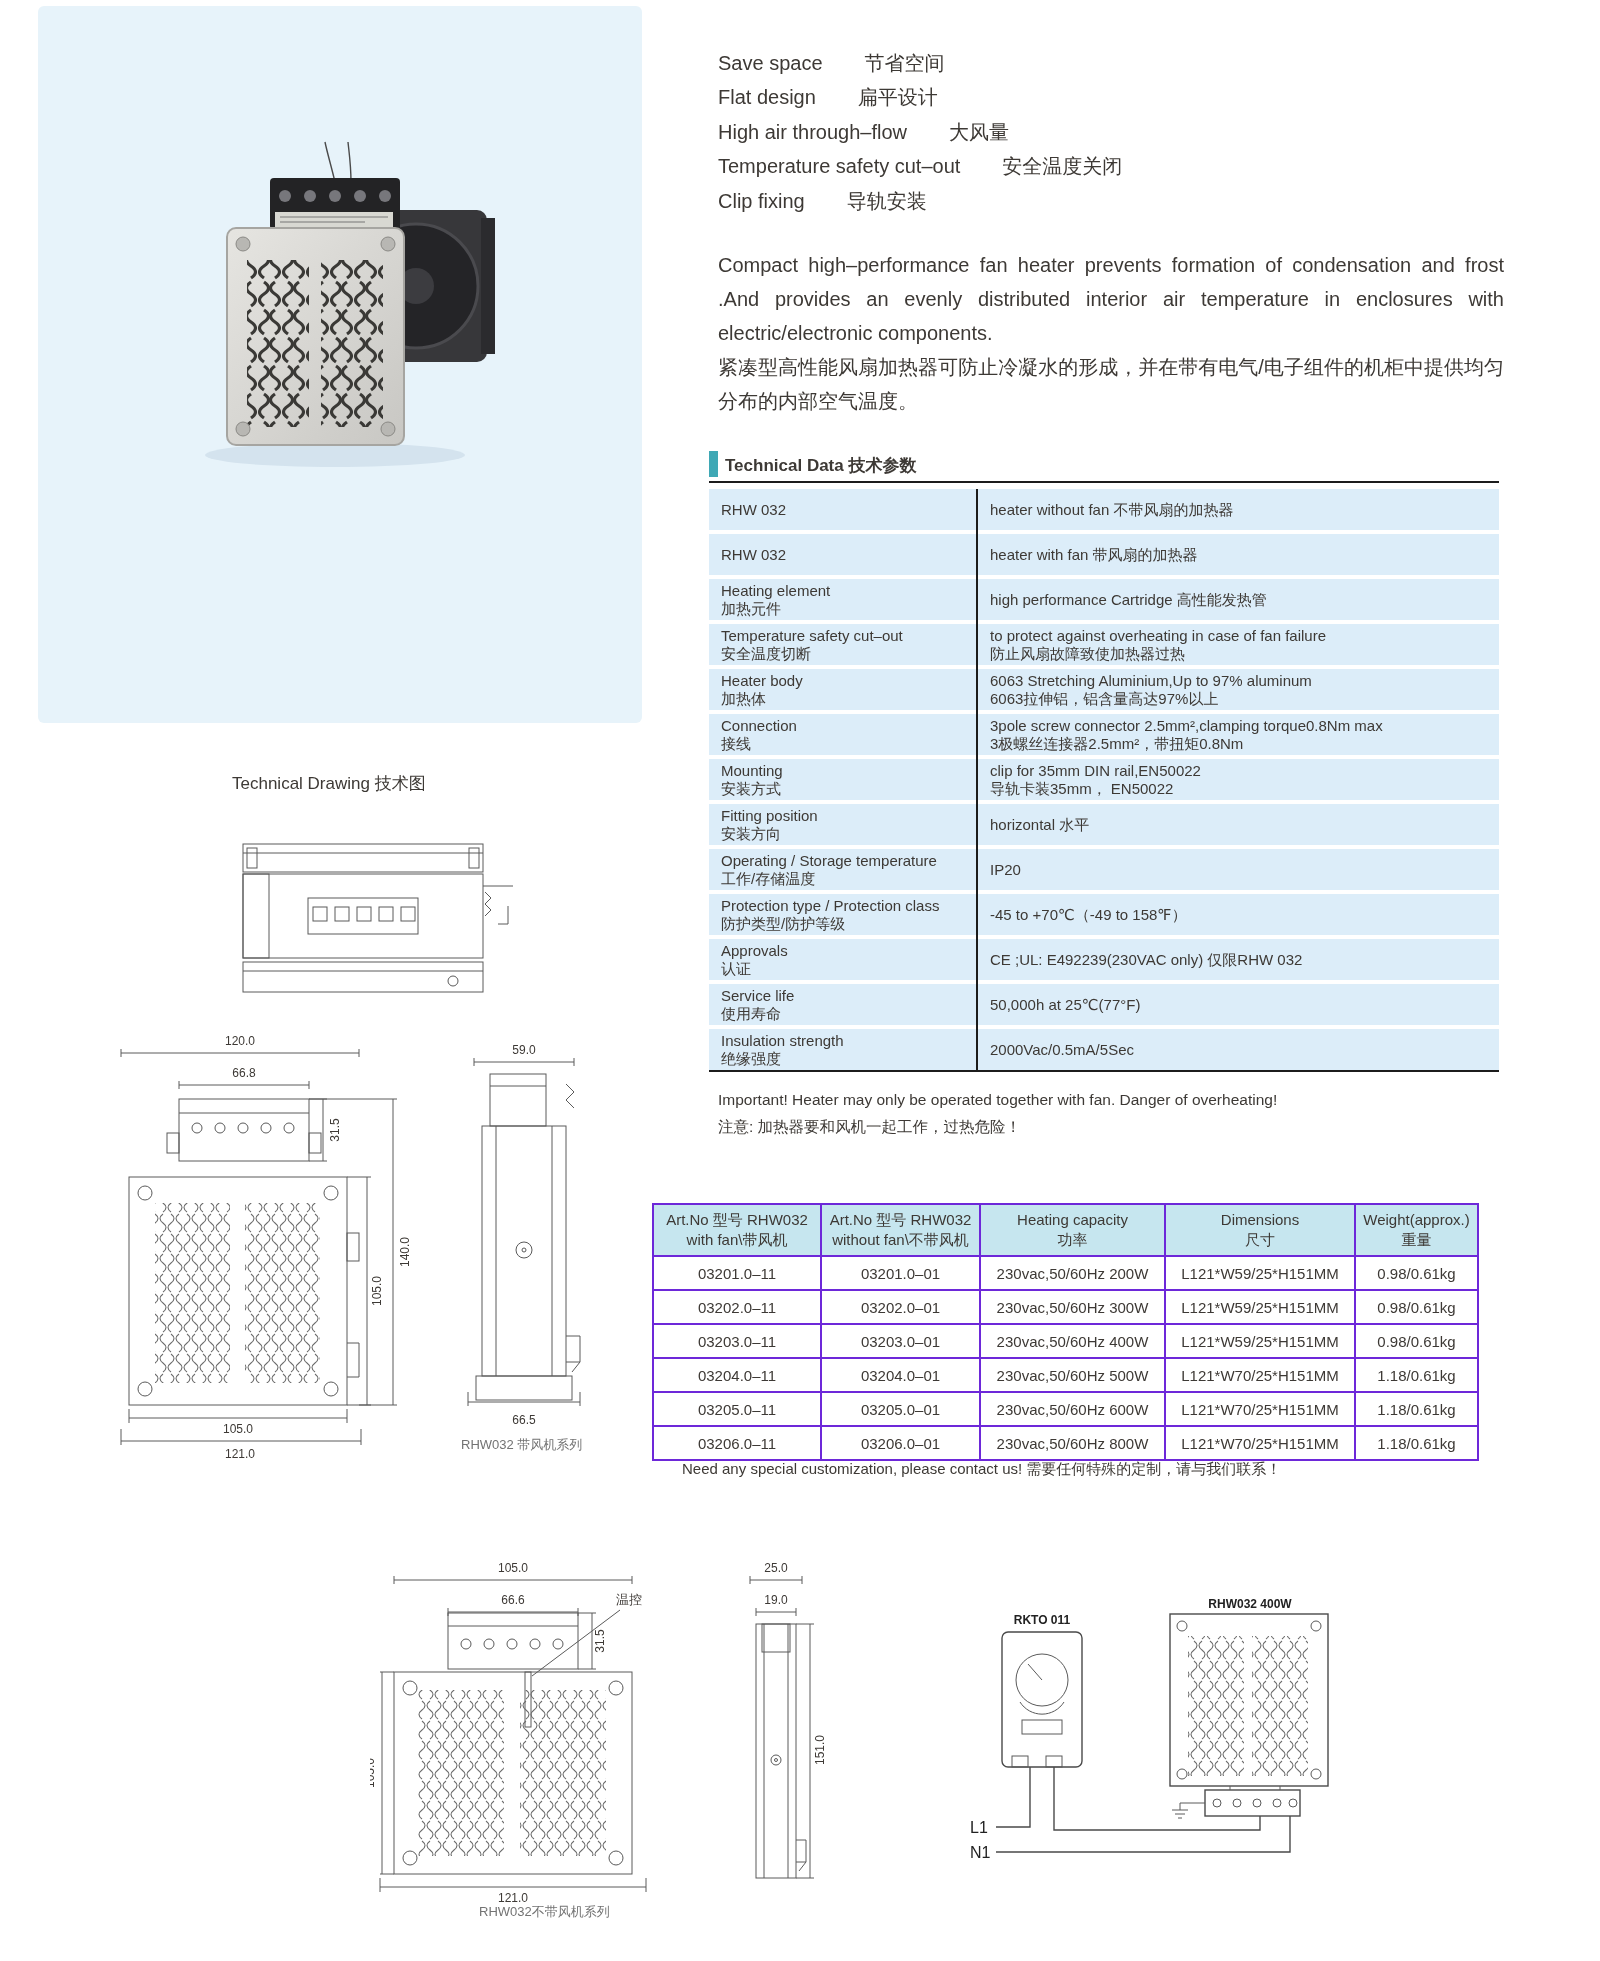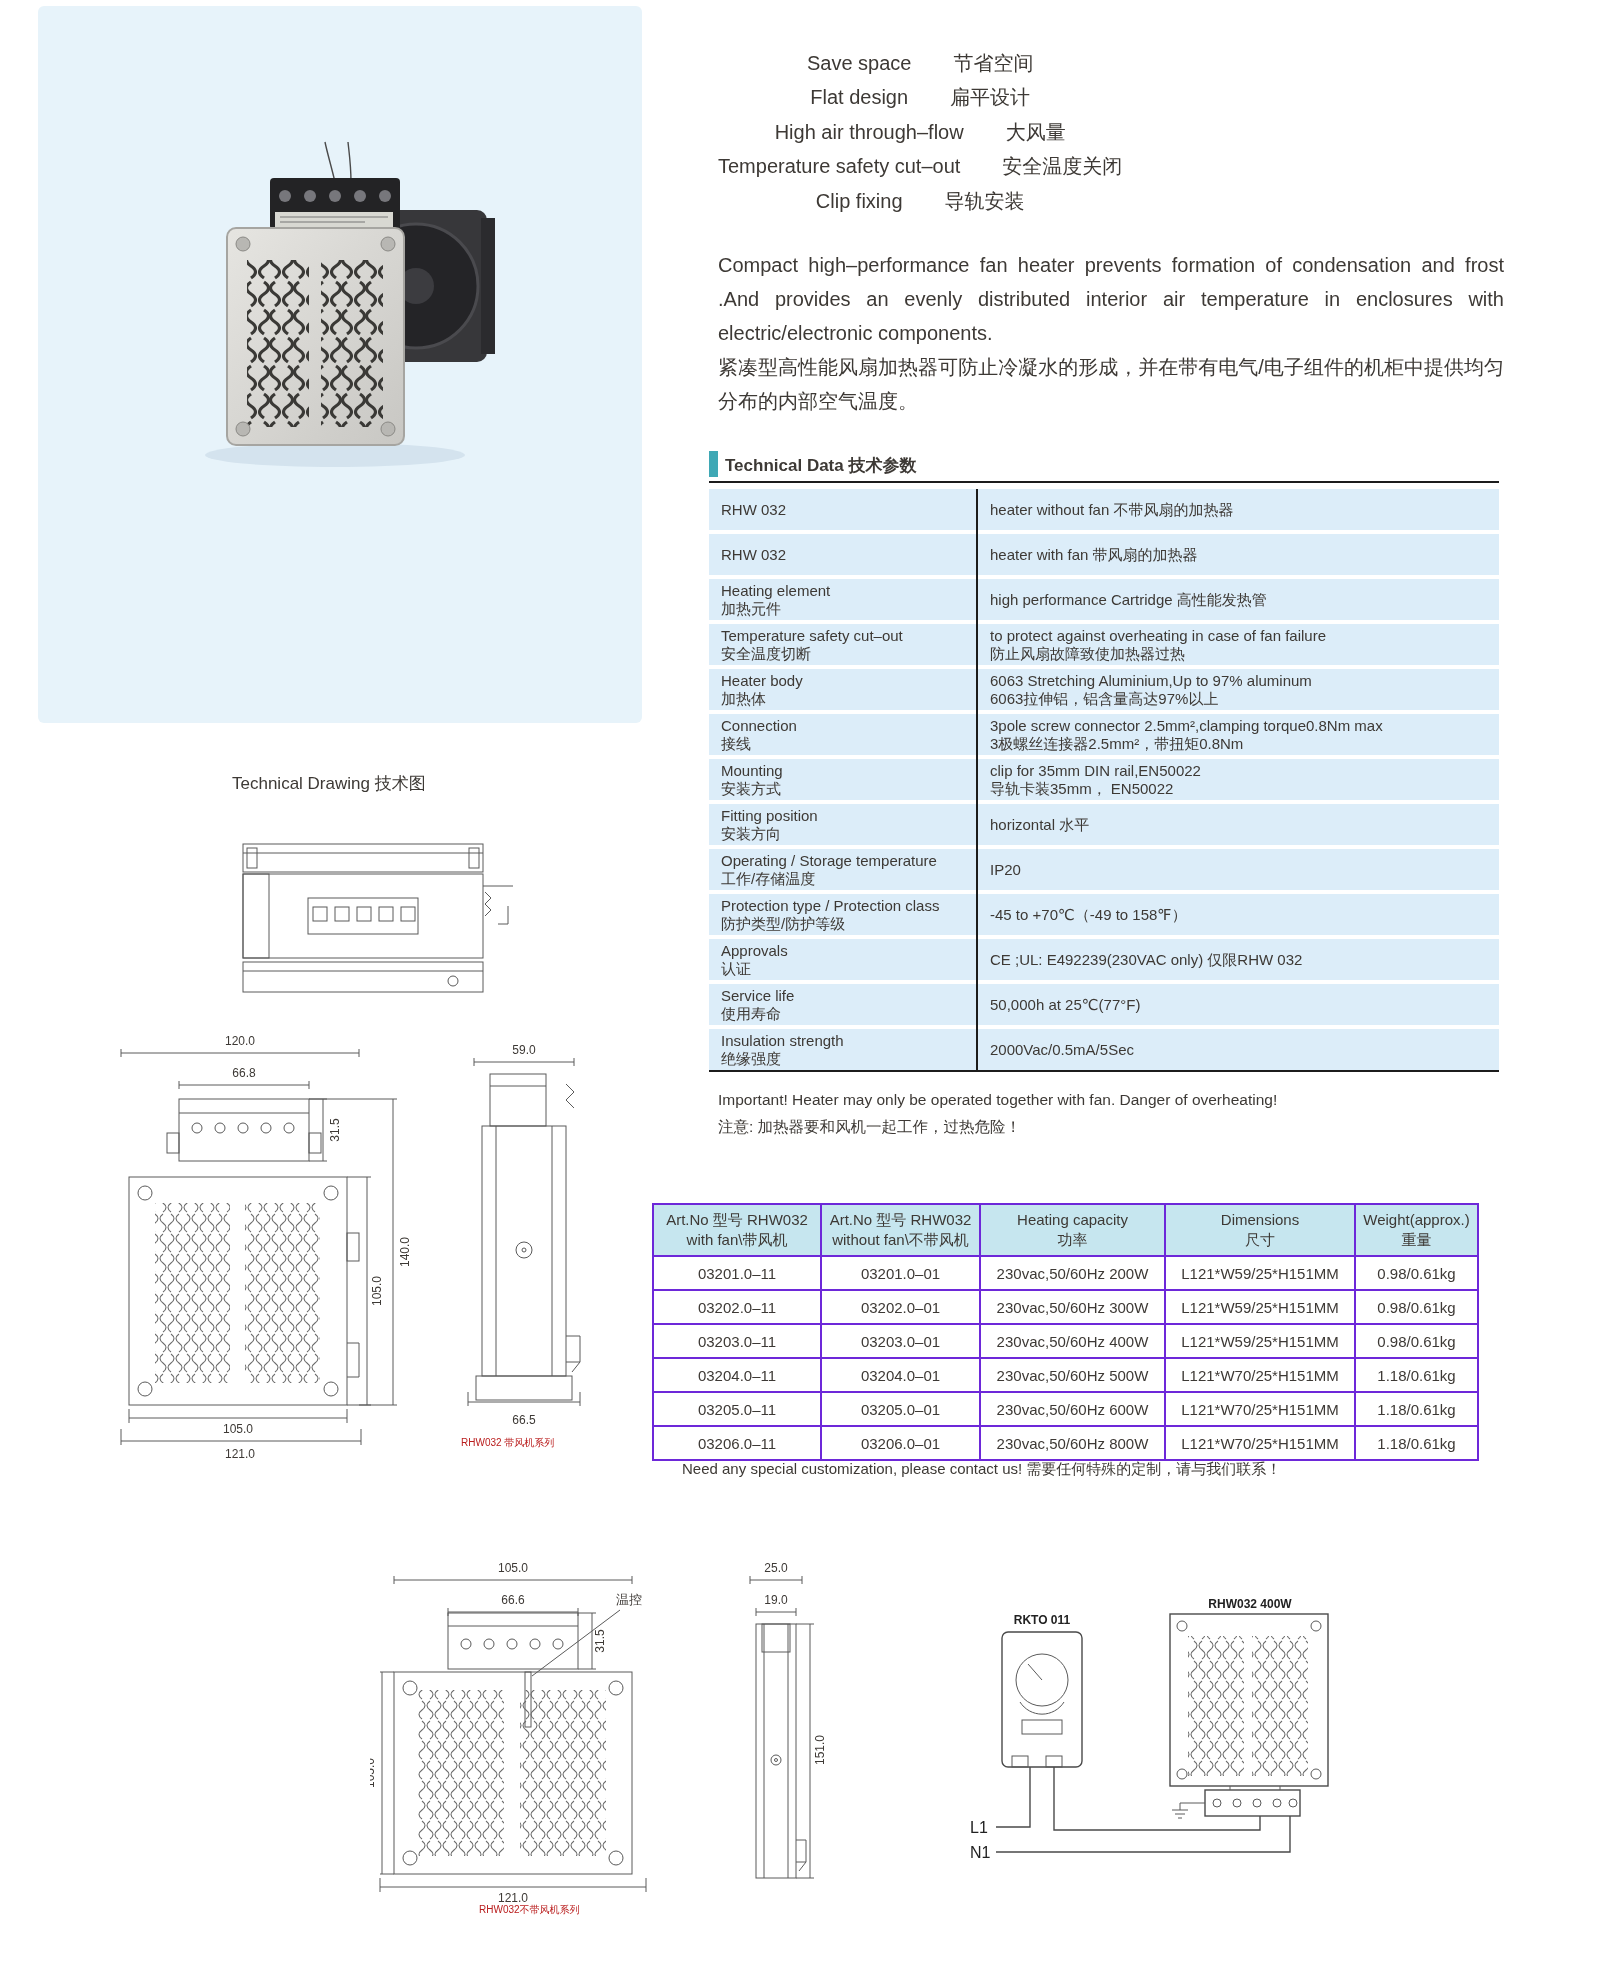--- a/index.html
+++ b/index.html
@@ -3,21 +3,21 @@
 <meta charset="utf-8">
 <style>
   html,body{margin:0;padding:0;background:#fff;}
   body{font-family:"Liberation Sans","DejaVu Sans",sans-serif;color:#3d3935;}
   .page{position:relative;width:1600px;height:1961px;background:#fff;overflow:hidden;}
   .abs{position:absolute;}
   
   .photo-panel{left:38px;top:6px;width:604px;height:717px;background:#e7f3fa;border-radius:6px;}
   
   .features{left:718px;top:46px;font-size:20px;}
-  .feature-row{height:34.5px;display:flex;align-items:center;justify-content:center;}
+  .feature-row{height:34.5px;display:flex;align-items:center;}
   .feature-row .cn{margin-left:42px;}
   
   .intro{left:718px;top:248px;width:786px;font-size:20px;line-height:34px;text-align:justify;}
   .intro p{margin:0;}
   
   .td-header{left:709px;top:451px;display:flex;align-items:flex-end;}
   .td-bar{width:9px;height:26px;background:#3fa8b5;margin-right:7px;}
   .td-title{font-size:17px;font-weight:bold;}
   .td-underline{left:709px;top:481px;width:790px;height:2px;background:#1c1c1c;}
   .td-rows{left:709px;top:489px;width:790px;}
@@ -29,21 +29,21 @@
   .important{left:718px;top:1086px;font-size:15.5px;line-height:27px;}
   
   .parts{left:652px;top:1203px;}
   table.parts-tbl{border-collapse:collapse;table-layout:fixed;}
   table.parts-tbl th,table.parts-tbl td{border:2px solid #6d28d9;font-weight:normal;text-align:center;font-size:15px;padding:0;}
   table.parts-tbl th{background:#c6e6ef;height:50px;line-height:20px;}
   table.parts-tbl td{height:32px;background:#fff;}
   .c1{width:168px;} .c2{width:159px;} .c3{width:185px;} .c4{width:190px;} .c5{width:123px;}
   .footer-note{left:682px;top:1460px;font-size:15px;}
   .drawing-title{left:232px;top:772px;font-size:17px;}
-  .caption{font-size:10px;color:#b91c1c;}
+  .caption{font-size:13px;color:#737373;}
   svg text.dim{font-size:12px;fill:#3d3935;font-family:"Liberation Sans","DejaVu Sans",sans-serif;}
   svg text.lbl{font-size:12px;fill:#222;font-weight:bold;font-family:"Liberation Sans","DejaVu Sans",sans-serif;}
   svg text.big{font-size:16px;fill:#222;font-family:"Liberation Sans","DejaVu Sans",sans-serif;}
   svg text.cnlbl{font-size:13px;fill:#3d3935;font-family:"Liberation Sans","DejaVu Sans",sans-serif;}
   svg .ln{stroke:#5a5a5a;stroke-width:1;fill:none;}
   svg .ln2{stroke:#4a4a4a;stroke-width:1.4;fill:none;}
 </style>
 </head>
 <body>
 

